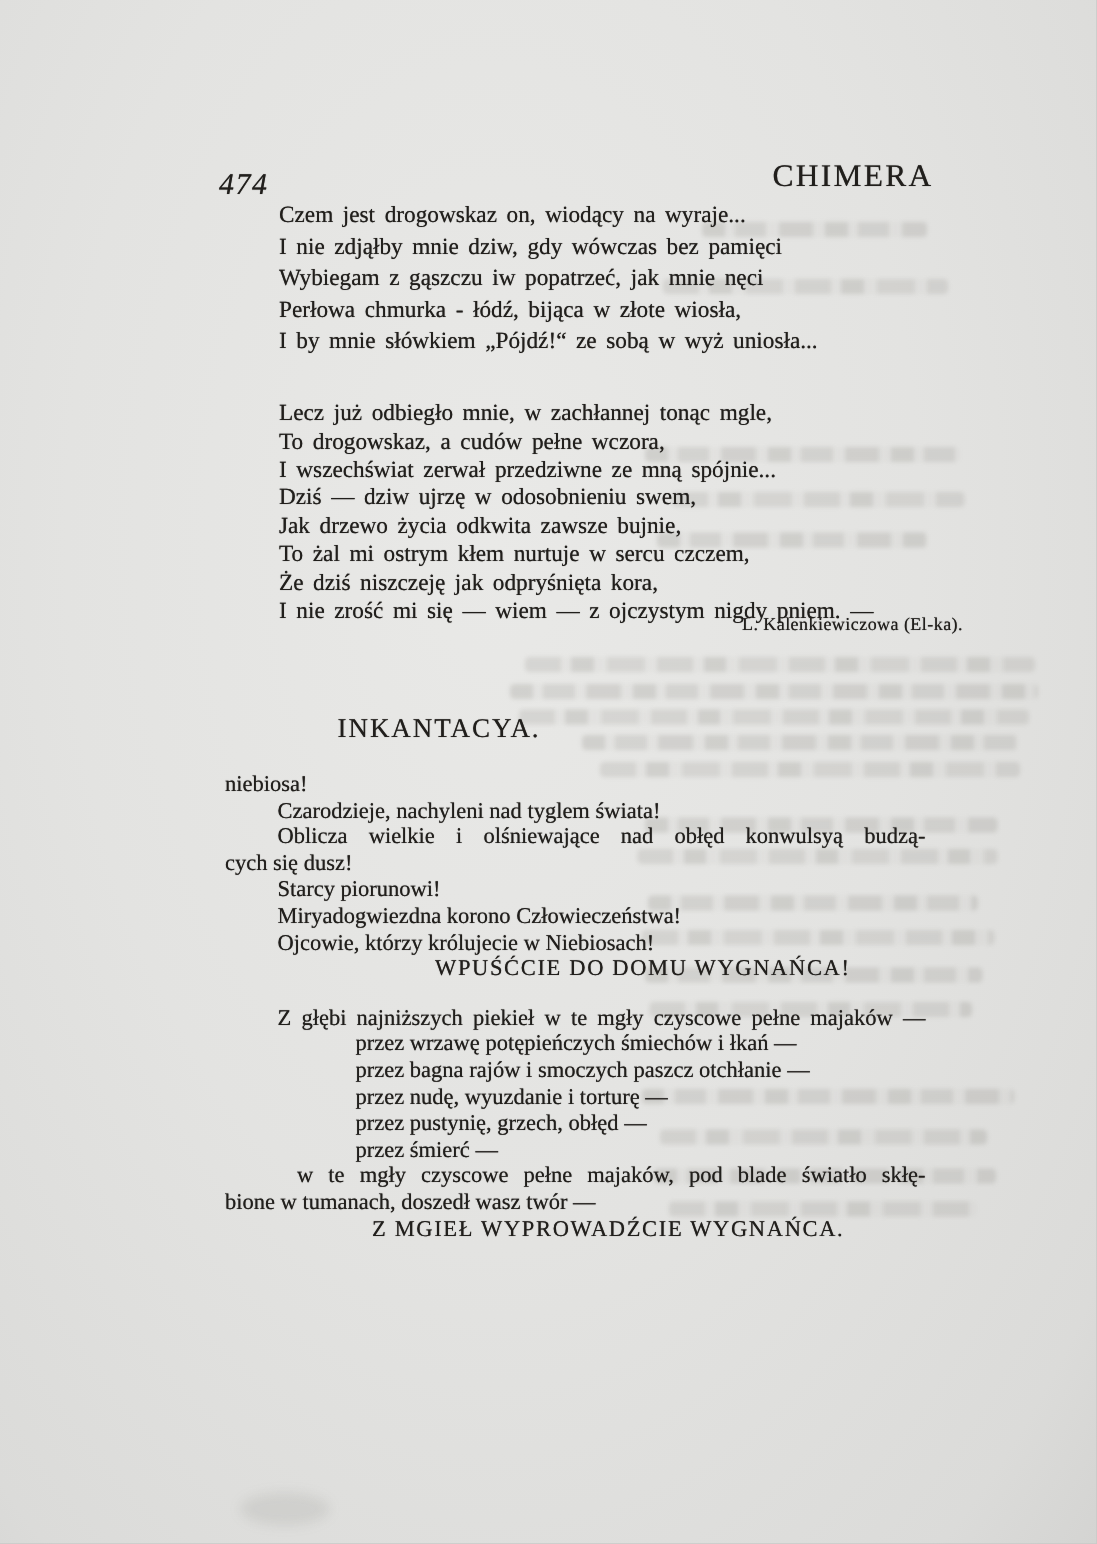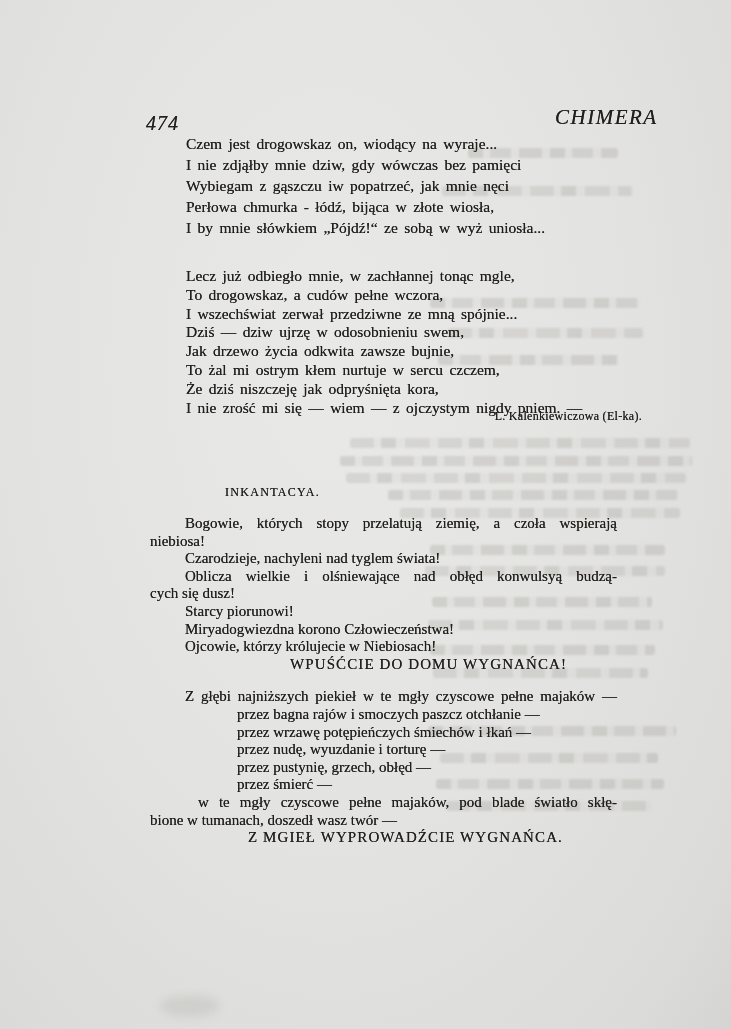--- a/index.html
+++ b/index.html
@@ -14,34 +14,34 @@
       radial-gradient(ellipse at 45% 35%, #e9e9e7 0%, #e3e3e1 50%, #dbdbd9 88%, #d4d4d2 100%);
     color:#211f1c;
   }
   
   .pagenum{
     position:absolute;left:146px;top:112px;
     font-style:italic;font-size:20px;letter-spacing:1px;
   }
   .masthead{
     position:absolute;left:515px;top:105px;
-    font-style:italic;font-size:21px;letter-spacing:1.5px;margin-left:40px;
+    font-size:21px;letter-spacing:1.5px;
   }
   
   .stanza{position:absolute;left:186px;width:470px;font-size:15.5px;word-spacing:2.5px;}
   .stanza1{top:133px;line-height:21px;}
   .stanza2{top:267px;line-height:18.8px;}
   .signature{
     position:absolute;left:150px;top:409px;width:492px;
     text-align:right;font-size:12px;letter-spacing:.3px;
   }
   
   .inkTitle{
-    position:absolute;left:225px;top:485px;
-    font-size:12px;letter-spacing:1.3px;
+    position:absolute;left:225px;top:475px;
+    font-size:18px;letter-spacing:1.3px;
   }
   .incant{position:absolute;left:150px;top:515px;width:467px;font-size:15px;line-height:17.6px;}
   .incant .ind{text-indent:35px;}
   .incant .ind2{text-indent:48px;}
   .incant .just{text-align:justify;text-align-last:justify;}
   .incant .list{padding-left:87px;}
   .incant .shout1{padding-left:140px;letter-spacing:1.1px;}
   .incant .shout2{padding-left:98px;letter-spacing:1.1px;}
   .incant .gap{height:15px;}
   
@@ -111,33 +111,32 @@
       <div>Dziś — dziw ujrzę w odosobnieniu swem,</div>
       <div>Jak drzewo życia odkwita zawsze bujnie,</div>
       <div>To żal mi ostrym kłem nurtuje w sercu czczem,</div>
       <div>Że dziś niszczeję jak odpryśnięta kora,</div>
       <div>I nie zrość mi się — wiem — z ojczystym nigdy pniem. —</div>
     </div>
   <div class="signature">L. Kalenkiewiczowa (El-ka).</div>
 
   <div class="inkTitle">INKANTACYA.</div>
   <div class="incant">
-      <div class="ind just">Bogowie, których stopy przelatują ziemię, a czoła wspierają</div>
       <div class="">niebiosa!</div>
       <div class="ind">Czarodzieje, nachyleni nad tyglem świata!</div>
       <div class="ind just">Oblicza wielkie i olśniewające nad obłęd konwulsyą budzą-</div>
       <div class="">cych się dusz!</div>
       <div class="ind">Starcy piorunowi!</div>
       <div class="ind">Miryadogwiezdna korono Człowieczeństwa!</div>
       <div class="ind">Ojcowie, którzy królujecie w Niebiosach!</div>
       <div class="shout1">WPUŚĆCIE DO DOMU WYGNAŃCA!</div>
       <div class="gap"></div>
       <div class="ind just">Z głębi najniższych piekieł w te mgły czyscowe pełne majaków —</div>
+      <div class="list">przez wrzawę potępieńczych śmiechów i łkań —</div>
       <div class="list">przez bagna rajów i smoczych paszcz otchłanie —</div>
-      <div class="list">przez wrzawę potępieńczych śmiechów i łkań —</div>
       <div class="list">przez nudę, wyuzdanie i torturę —</div>
       <div class="list">przez pustynię, grzech, obłęd —</div>
       <div class="list">przez śmierć —</div>
       <div class="ind2 just">w te mgły czyscowe pełne majaków, pod blade światło skłę-</div>
       <div class="">bione w tumanach, doszedł wasz twór —</div>
       <div class="shout2">Z MGIEŁ WYPROWADŹCIE WYGNAŃCA.</div>
     </div>
 
 </div>
 

